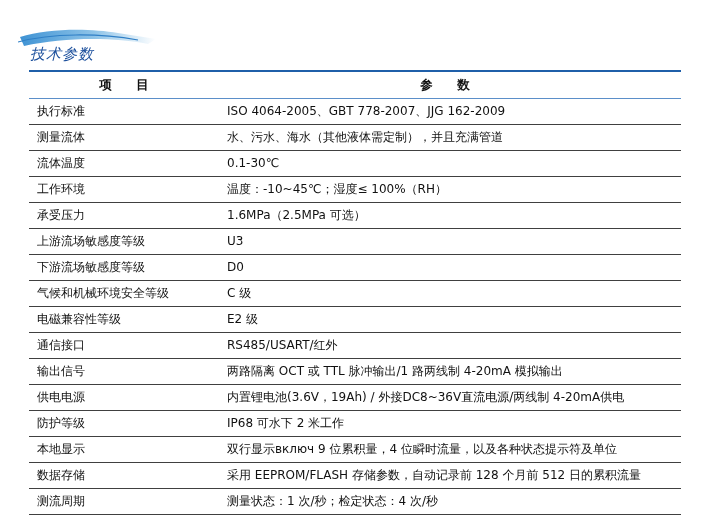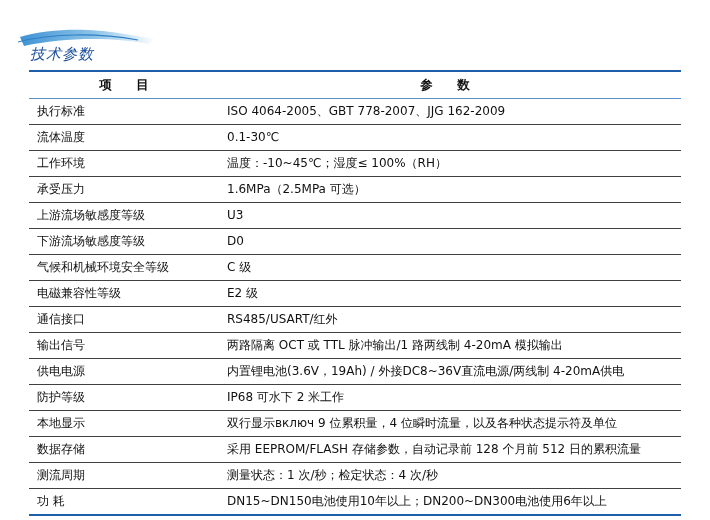--- a/index.html
+++ b/index.html
@@ -133,20 +133,24 @@
           </td>
           <td class="col-val">
             <span class="cjk hdr-val">参    数</span>
           </td>
         </tr>
       <tr>
             <td class="col-item cjk">执行标准</td>
             <td class="col-val cjk">ISO 4064-2005、GBT 778-2007、JJG 162-2009</td>
           </tr>
           <tr>
+            <td class="col-item cjk">测量流体</td>
+            <td class="col-val cjk">水、污水、海水（其他液体需定制），并且充满管道</td>
+          </tr>
+          <tr>
             <td class="col-item cjk">流体温度</td>
             <td class="col-val cjk">0.1-30℃</td>
           </tr>
           <tr>
             <td class="col-item cjk">工作环境</td>
             <td class="col-val cjk">温度：-10~45℃；湿度≤ 100%（RH）</td>
           </tr>
           <tr>
             <td class="col-item cjk">承受压力</td>
             <td class="col-val cjk">1.6MPa（2.5MPa 可选）</td>

